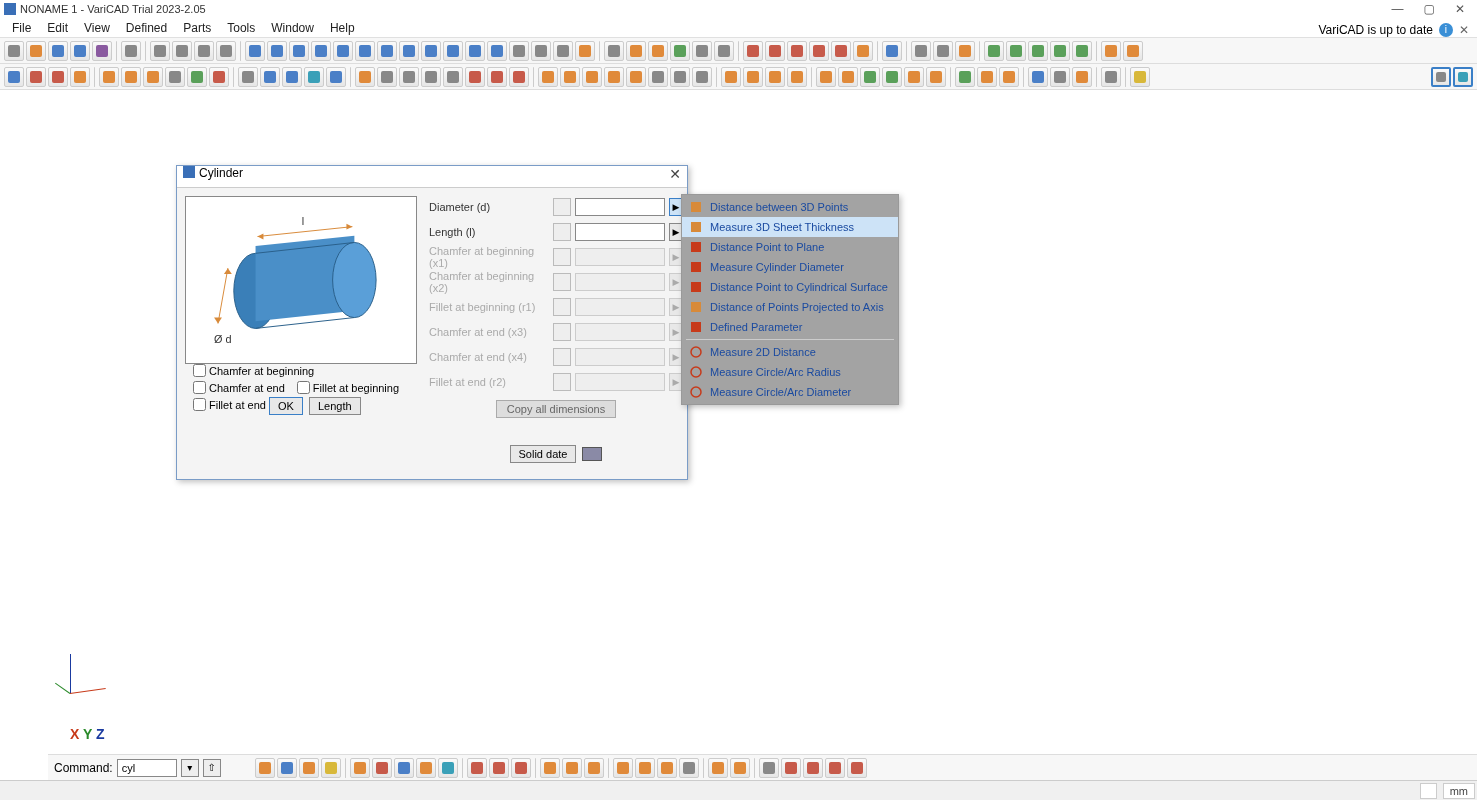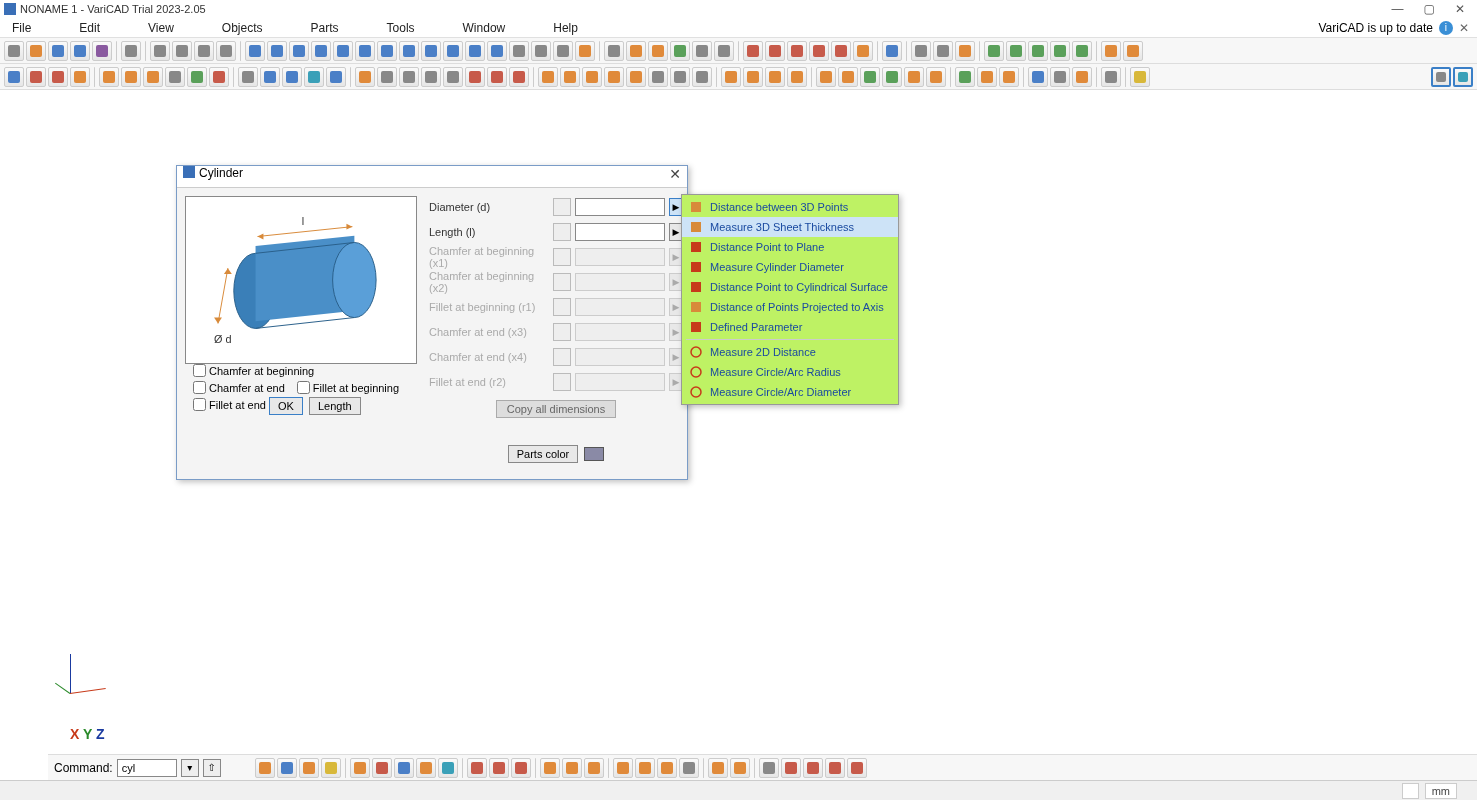--- a/index.html
+++ b/index.html
@@ -6,21 +6,21 @@
 body { background: #fff; width: 1477px; height: 800px; overflow: hidden; position: relative; font-size: 12px; }
 
 
 .titlebar { height: 18px; background: #fff; display: flex; align-items: center; padding: 0 4px; }
 .titlebar .appicon { width: 12px; height: 12px; background: #3a6fb7; margin-right: 4px; }
 .titlebar .title { font-size: 11px; color: #333; }
 .titlebar .winbtns { margin-left: auto; display: flex; gap: 20px; padding-right: 8px; color: #555; }
 .titlebar .winbtns span { cursor: pointer; font-size: 12px; }
 
 
-.menubar { height: 20px; display: flex; align-items: center; padding: 0 4px; border-bottom: 1px solid #e0e0e0; gap: 32px; }
+.menubar { height: 20px; display: flex; align-items: flex-end; padding: 0 4px; border-bottom: 1px solid #e0e0e0; }
 .menubar .menuitem { padding: 2px 8px; font-size: 12px; color: #222; cursor: pointer; }
 .menubar .status-right { margin-left: auto; display: flex; align-items: center; gap: 6px; padding-right: 4px; }
 .menubar .info-icon { width: 14px; height: 14px; border-radius: 50%; background: #3a8fd6; color: #fff; font-size: 10px; text-align: center; line-height: 14px; }
 .menubar .close-x { color: #666; cursor: pointer; }
 
 
 .toolbar { height: 26px; background: #f7f7f7; display: flex; align-items: center; padding: 0 4px; gap: 2px; border-bottom: 1px solid #ddd; }
 .tbtn { width: 20px; height: 20px; background: linear-gradient(#fafafa,#e6e6e6); border: 1px solid #ccc; border-radius: 2px; cursor: pointer; position: relative; flex-shrink: 0; }
 .tbtn.sep { width: 1px; background: #ccc; border: none; margin: 0 2px; }
 .tbtn::after { content: ""; position: absolute; inset: 3px; border-radius: 2px; }
@@ -72,55 +72,55 @@
 .dlg-btns button { padding: 2px 8px; font-size: 11px; border: 1px solid #888; background: #e8e8e8; cursor: pointer; }
 .dlg-btns button.ok { border: 1px solid #3a7fc7; }
 .copy-btn { margin: 4px auto 22px auto; padding: 2px 10px; font-size: 11px; border: 1px solid #aaa; background: #ddd; color: #666; }
 .solid-row { display: flex; justify-content: center; gap: 6px; padding: 2px 0 8px 0; align-items: center;}
 .solid-row button { padding: 2px 8px; font-size: 11px; border: 1px solid #888; background: #e8e8e8; cursor: pointer; }
 .solid-row .swatch { width: 20px; height: 14px; background: #8a8aa6; border: 1px solid #555; }
 
 .left-col { display: flex; flex-direction: column; }
 
 
-.ctxmenu { position: absolute; left: 681px; top: 194px; width: 218px; background: #bef264; border: 1px solid #999; box-shadow: 2px 2px 6px rgba(0,0,0,0.25); padding: 2px 0; }
+.ctxmenu { position: absolute; left: 681px; top: 194px; width: 218px; background: #a3a3a3; border: 1px solid #999; box-shadow: 2px 2px 6px rgba(0,0,0,0.25); padding: 2px 0; }
 .ctxmenu .ctxitem { display: flex; align-items: center; height: 20px; padding: 0 6px; gap: 6px; font-size: 11px; color: #1a4aa0; cursor: pointer; }
 .ctxmenu .ctxitem:hover, .ctxmenu .ctxitem.hovered { background: #cde3f7; }
 .ctxmenu .ctxitem .cicon { width: 16px; height: 16px; flex-shrink: 0; display: flex; align-items: center; justify-content: center; }
 .ctxmenu .ctxsep { height: 1px; background: #ccc; margin: 2px 4px; }
 
 
 .cmdbar { position: absolute; bottom: 20px; left: 0; right: 0; height: 26px; background: #f7f7f7; display: flex; align-items: center; padding: 0 6px; gap: 4px; border-top: 1px solid #ddd; margin-left: 48px; }
 .cmdbar .cmdlabel { font-size: 12px; }
 .cmdbar .cmdinput { width: 60px; height: 18px; border: 1px solid #888; font-size: 11px; padding: 0 4px; }
 .cmdbar .dropbtn, .cmdbar .sharebtn { width: 18px; height: 18px; border: 1px solid #888; background: #eee; font-size: 10px; text-align: center; line-height: 16px; cursor: pointer; }
 .cmdbar .btoolbar { margin-left: 30px; display: flex; gap: 2px; }
 
 
-.statusbar { position: absolute; bottom: 0; left: 0; right: 0; height: 20px; background: #f0f0f0; border-top: 1px solid #ccc; display: flex; align-items: center; justify-content: flex-end; padding: 0 20px; gap: 6px; font-size: 11px; color: #444; text-align: center; }
+.statusbar { position: absolute; bottom: 0; left: 0; right: 0; height: 20px; background: #f0f0f0; border-top: 1px solid #ccc; display: flex; align-items: center; justify-content: flex-end; padding: 0 2px; gap: 6px; font-size: 11px; color: #444; text-align: center; }
 .statusbar .cell { border: 1px solid #ccc; padding: 0 6px; height: 16px; line-height: 14px; background: #fff; }
 </style>
 </head>
 <body>
 
 <div class="titlebar">
   <div class="appicon"></div>
   <div class="title">NONAME 1 - VariCAD Trial 2023-2.05</div>
   <div class="winbtns">
     <span>—</span>
     <span>▢</span>
     <span>✕</span>
   </div>
 </div>
 
 <div class="menubar">
   <div class="menuitem">File</div>
   <div class="menuitem">Edit</div>
   <div class="menuitem">View</div>
-  <div class="menuitem">Objects</div>
+  <div class="menuitem">Defined</div>
   <div class="menuitem">Parts</div>
   <div class="menuitem">Tools</div>
   <div class="menuitem">Window</div>
   <div class="menuitem">Help</div>
   <div class="status-right">
     <span>VariCAD is up to date</span>
     <span class="info-icon">i</span>
     <span class="close-x">✕</span>
   </div>
 </div>
@@ -361,21 +361,21 @@
           <div class="farrow ">▶</div>
         </div>
         <div class="form-row disabled">
           <div class="flabel">Fillet at end (r2)</div>
           <div class="ficon"></div>
           <input class="finput" disabled="" style="">
           <div class="farrow ">▶</div>
         </div>
         <div style="text-align: center;"><button class="copy-btn">Copy all dimensions</button></div>
         <div class="solid-row">
-          <button>Parts color</button>
+          <button>Solid date</button>
           <div class="swatch"></div>
         </div>
       </div>
   </div>
 </div>
 
 <div class="ctxmenu" id="ctxmenu">
     <div class="ctxitem">
       <span class="cicon">
         <svg width="14" height="14">

